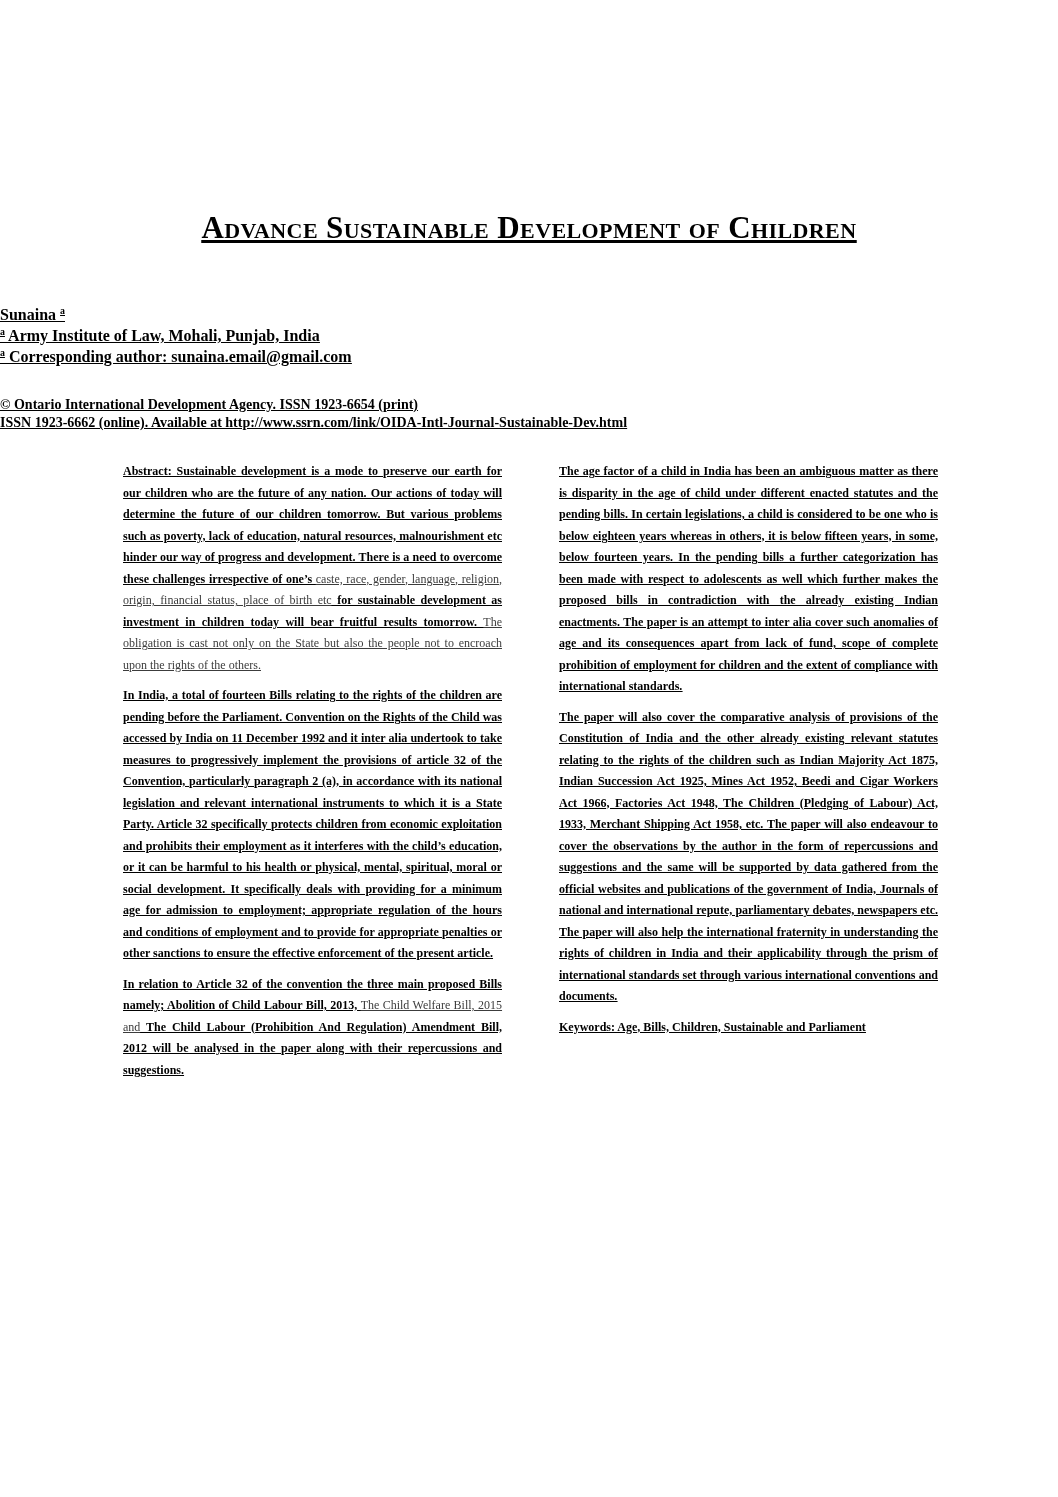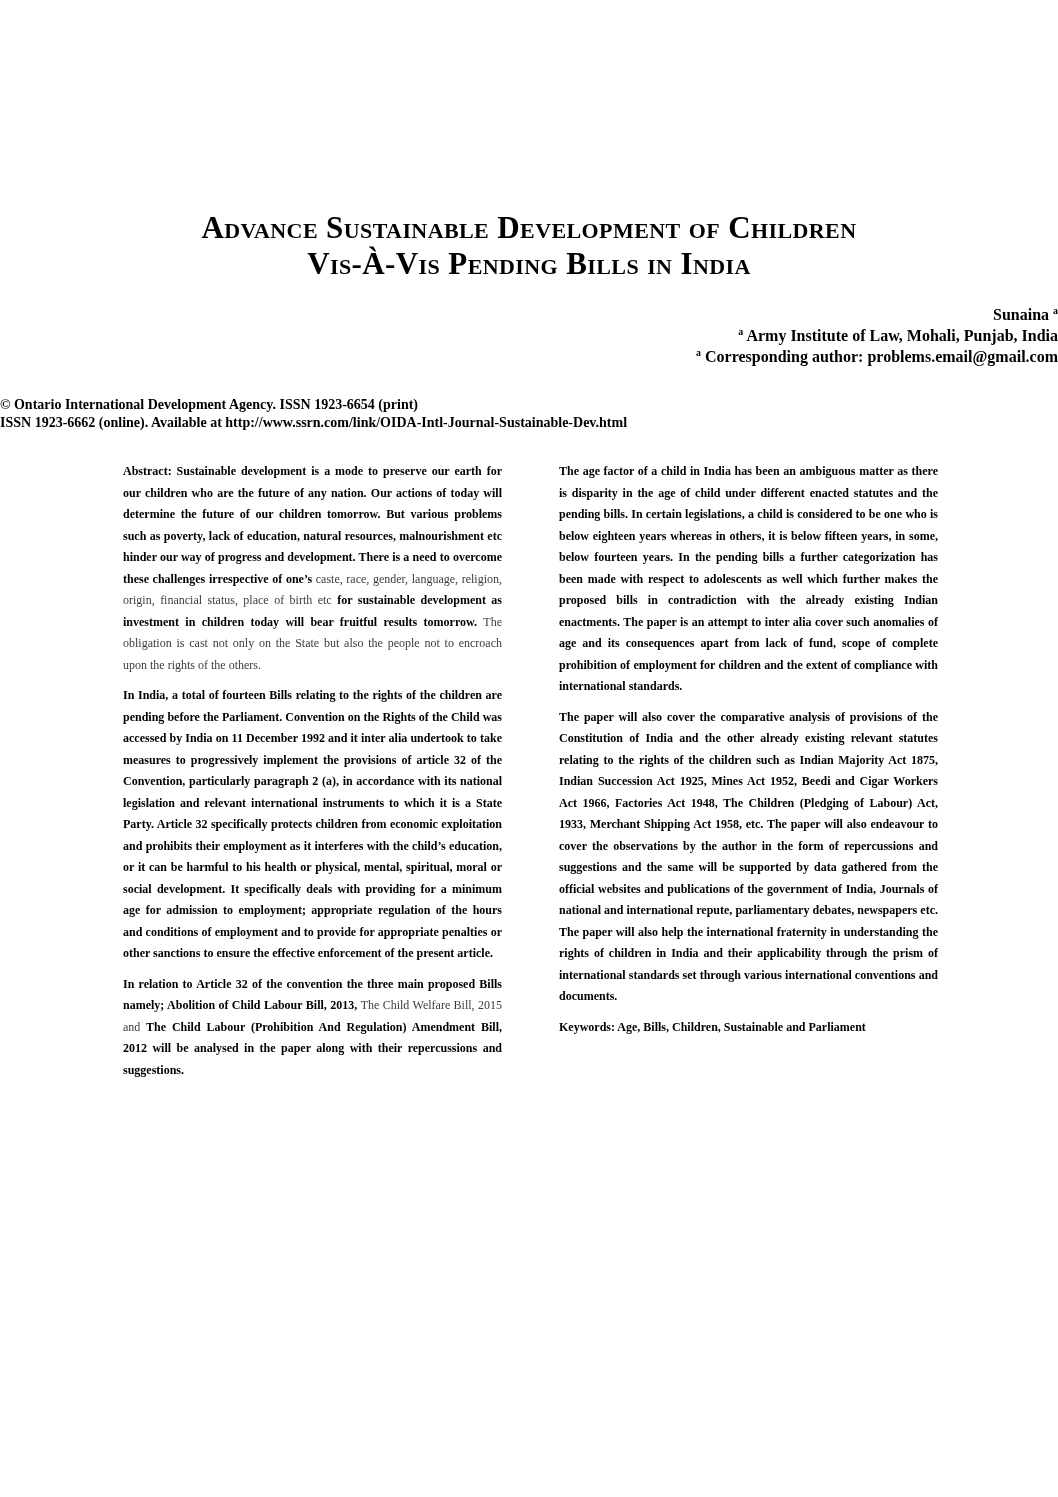--- a/index.html
+++ b/index.html
@@ -1,15 +1,15 @@
 <!DOCTYPE html>
 <html><head>
 <meta charset="utf-8">
 <style>
-  * { margin: 0; padding: 0; box-sizing: border-box; }
+  * { margin: 0; padding: 0; box-sizing: border-box; text-decoration: underline; }
   html, body { background: #ffffff; }
   body {
     width: 1058px;
     height: 1497px;
     position: relative;
     overflow: hidden;
     font-family: "Liberation Serif", serif;
     color: #000;
   }
   .page { position: absolute; inset: 0; background: #ffffff; }
@@ -24,21 +24,21 @@
     font-size: 31px;
     line-height: 36px;
     letter-spacing: 0.4px;
     color: #000;
   }
 
   .author-block {
     position: absolute;
     top: 304px; left: 0;
     width: 1058px;
-    text-align: right;
+    text-align: left;
     font-size: 16px;
     line-height: 21px;
     font-weight: 700;
   }
   .author-name { font-weight: 700; }
 
   sup {
     font-size: 0.62em;
     vertical-align: super;
     line-height: 0;
@@ -73,27 +73,26 @@
   .light { font-weight: 400; color: #3c3c3c; }
   .seg-label { font-weight: 700; }
 </style>
 </head>
 <body>
 
 <div class="page">
 
   <header class="title-block">
     <div>Advance Sustainable Development of Children</div>
-    <div>Vis-À-Vis Pending Bills in India</div>
   </header>
 
   <section class="author-block">
     <div><span class="author-name">Sunaina</span> <sup>a</sup></div>
     <div><sup>a</sup> <span>Army Institute of Law, Mohali, Punjab, India</span></div>
-    <div><sup>a</sup> <span>Corresponding author:</span> <span>problems.email@gmail.com</span></div>
+    <div><sup>a</sup> <span>Corresponding author:</span> <span>sunaina.email@gmail.com</span></div>
   </section>
 
   <section class="imprint-block">
     <div>© Ontario International Development Agency. ISSN 1923-6654 (print)</div>
     <div>ISSN 1923-6662 (online). Available at http://www.ssrn.com/link/OIDA-Intl-Journal-Sustainable-Dev.html</div>
   </section>
 
   <section class="columns">
     <p class="para"><span class="seg-label">Abstract:</span>
       <span>Sustainable development is a mode to preserve our earth for our children who are the future of any nation. Our actions of today will determine the future of our children tomorrow. But various problems such as poverty, lack of education, natural resources, malnourishment etc hinder our way of progress and development. There is a need to overcome these challenges irrespective of one’s</span>

